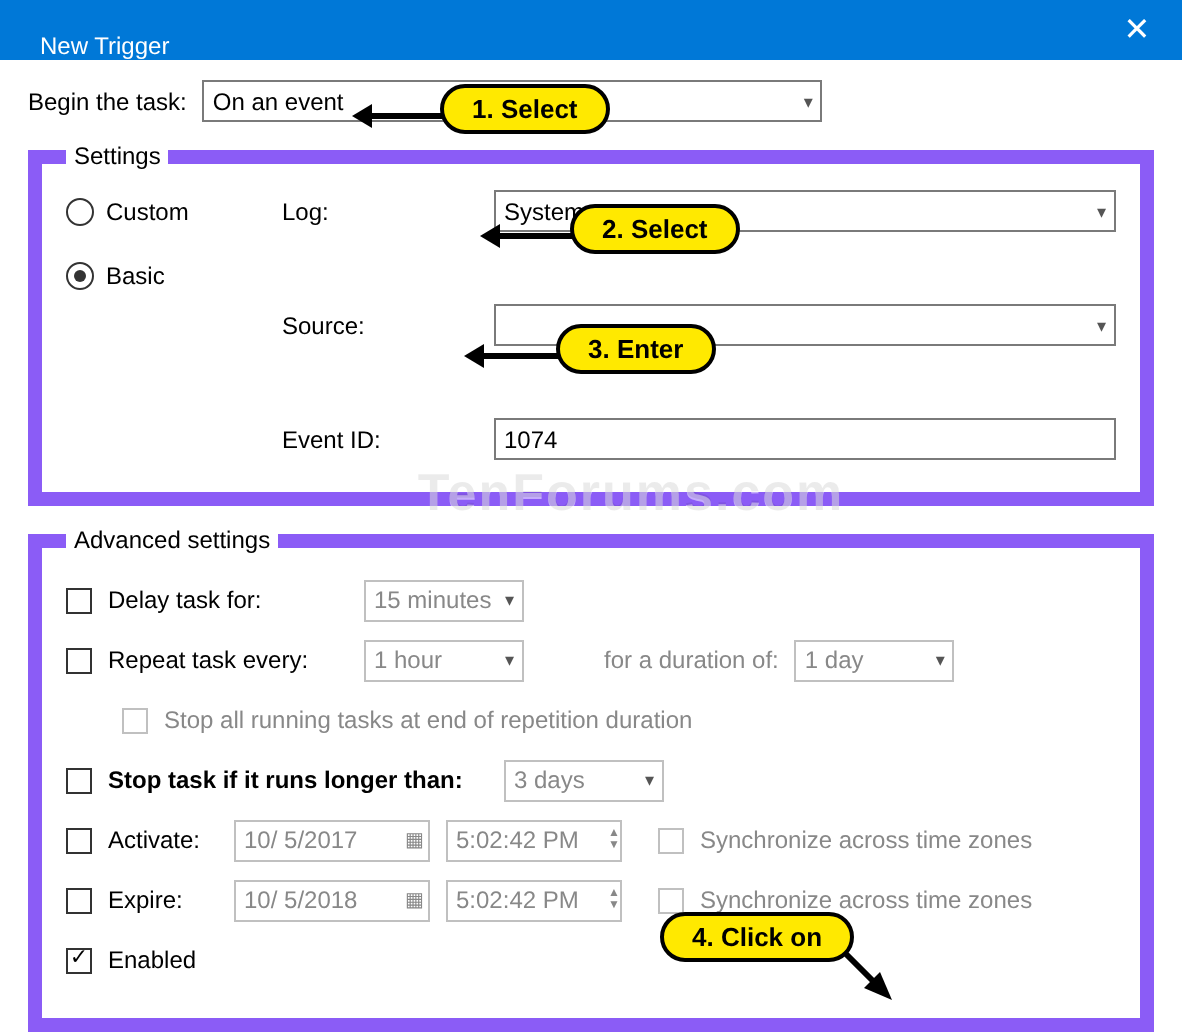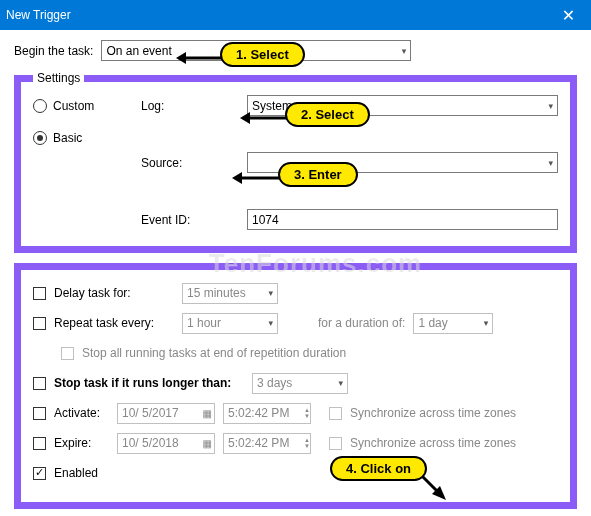--- a/index.html
+++ b/index.html
@@ -11,22 +11,22 @@
     width: 591px;
     height: 516px;
     overflow: hidden;
     position: relative;
   }
   .titlebar {
     background: #0078d7;
     color: #fff;
     height: 30px;
     display: flex;
-    align-items: center;
-    padding: 0 6px;
+    align-items: flex-end;
+    padding: 0 20px;
     position: relative;
   }
   .titlebar .title { font-size: 12px; }
   .titlebar .close {
     position: absolute;
     right: 0; top: 0;
     width: 45px; height: 30px;
     display: flex; align-items: center; justify-content: center;
     font-size: 16px;
   }
@@ -71,21 +71,21 @@
     width: 13px; height: 13px; border: 1px solid #333; background: #fff;
     display: inline-flex; align-items: center; justify-content: center;
     font-size: 10px; line-height: 1;
   }
   .check.checked::after { content: "✓"; font-size: 11px; margin-top: -1px; }
   .disabled { color: #888; }
   .disabled .check, .disabled .select-sm, .disabled input.date, .disabled input.time,
   .select-sm.disabled, .check.disabled, input.disabled {
     border-color: #c0c0c0; color: #888; background: #fff;
   }
-  .select-sm { width: 96px; display: inline-flex; align-items: center; justify-content: space-between; padding: 0 4px; }
+  .select-sm { width: 80px; display: inline-flex; align-items: center; justify-content: space-between; padding: 0 4px; }
   .select-sm.w80 { width: 80px; }
   .select-sm .chev { font-size: 9px; color: #555; }
   .duration-label { margin-left: 32px; }
   .indent { margin-left: 28px; }
   input.date { width: 98px; }
   input.time { width: 88px; }
   .datewrap { position: relative; display: inline-flex; align-items: center; }
   .datewrap .cal { position: absolute; right: 3px; font-size: 10px; color: #888; pointer-events: none; }
   .timewrap { position: relative; display: inline-flex; align-items: center; }
   .timewrap .spin { position: absolute; right: 1px; display: flex; flex-direction: column; font-size: 6px; line-height: 6px; color: #888; }
@@ -108,21 +108,21 @@
     font-size: 13px;
     white-space: nowrap;
     z-index: 50;
   }
   .arrow {
     position: absolute;
     z-index: 49;
   }
   .watermark {
     position: absolute;
-    top: 248px; left: 0; right: 0;
+    top: 231px; left: 0; right: 0;
     text-align: center;
     font-size: 26px;
     font-weight: bold;
     color: rgba(0,0,0,0.08);
     text-shadow: 0 1px 0 rgba(255,255,255,0.5);
     letter-spacing: 1px;
     pointer-events: none;
     padding-left: 40px;
   }
   .sel-look { display:inline-flex; align-items:center; justify-content:space-between; padding:0 4px; }
@@ -172,20 +172,21 @@
           <span></span>
           <span class="chev">▾</span>
         </div>
         <span class="label">Event ID:</span>
         <input class="txt txt-wide" value="1074" style="">
       </div>
     </div>
   </fieldset>
 
   <fieldset class="adv">
+    <legend>Advanced settings</legend>
 
     <div class="adv-row">
       <span class="check"></span>
       <span style="width:120px;">Delay task for:</span>
       <div class="select-sm disabled">
         <span>15 minutes</span>
         <span class="chev">▾</span>
       </div>
     </div>
 

